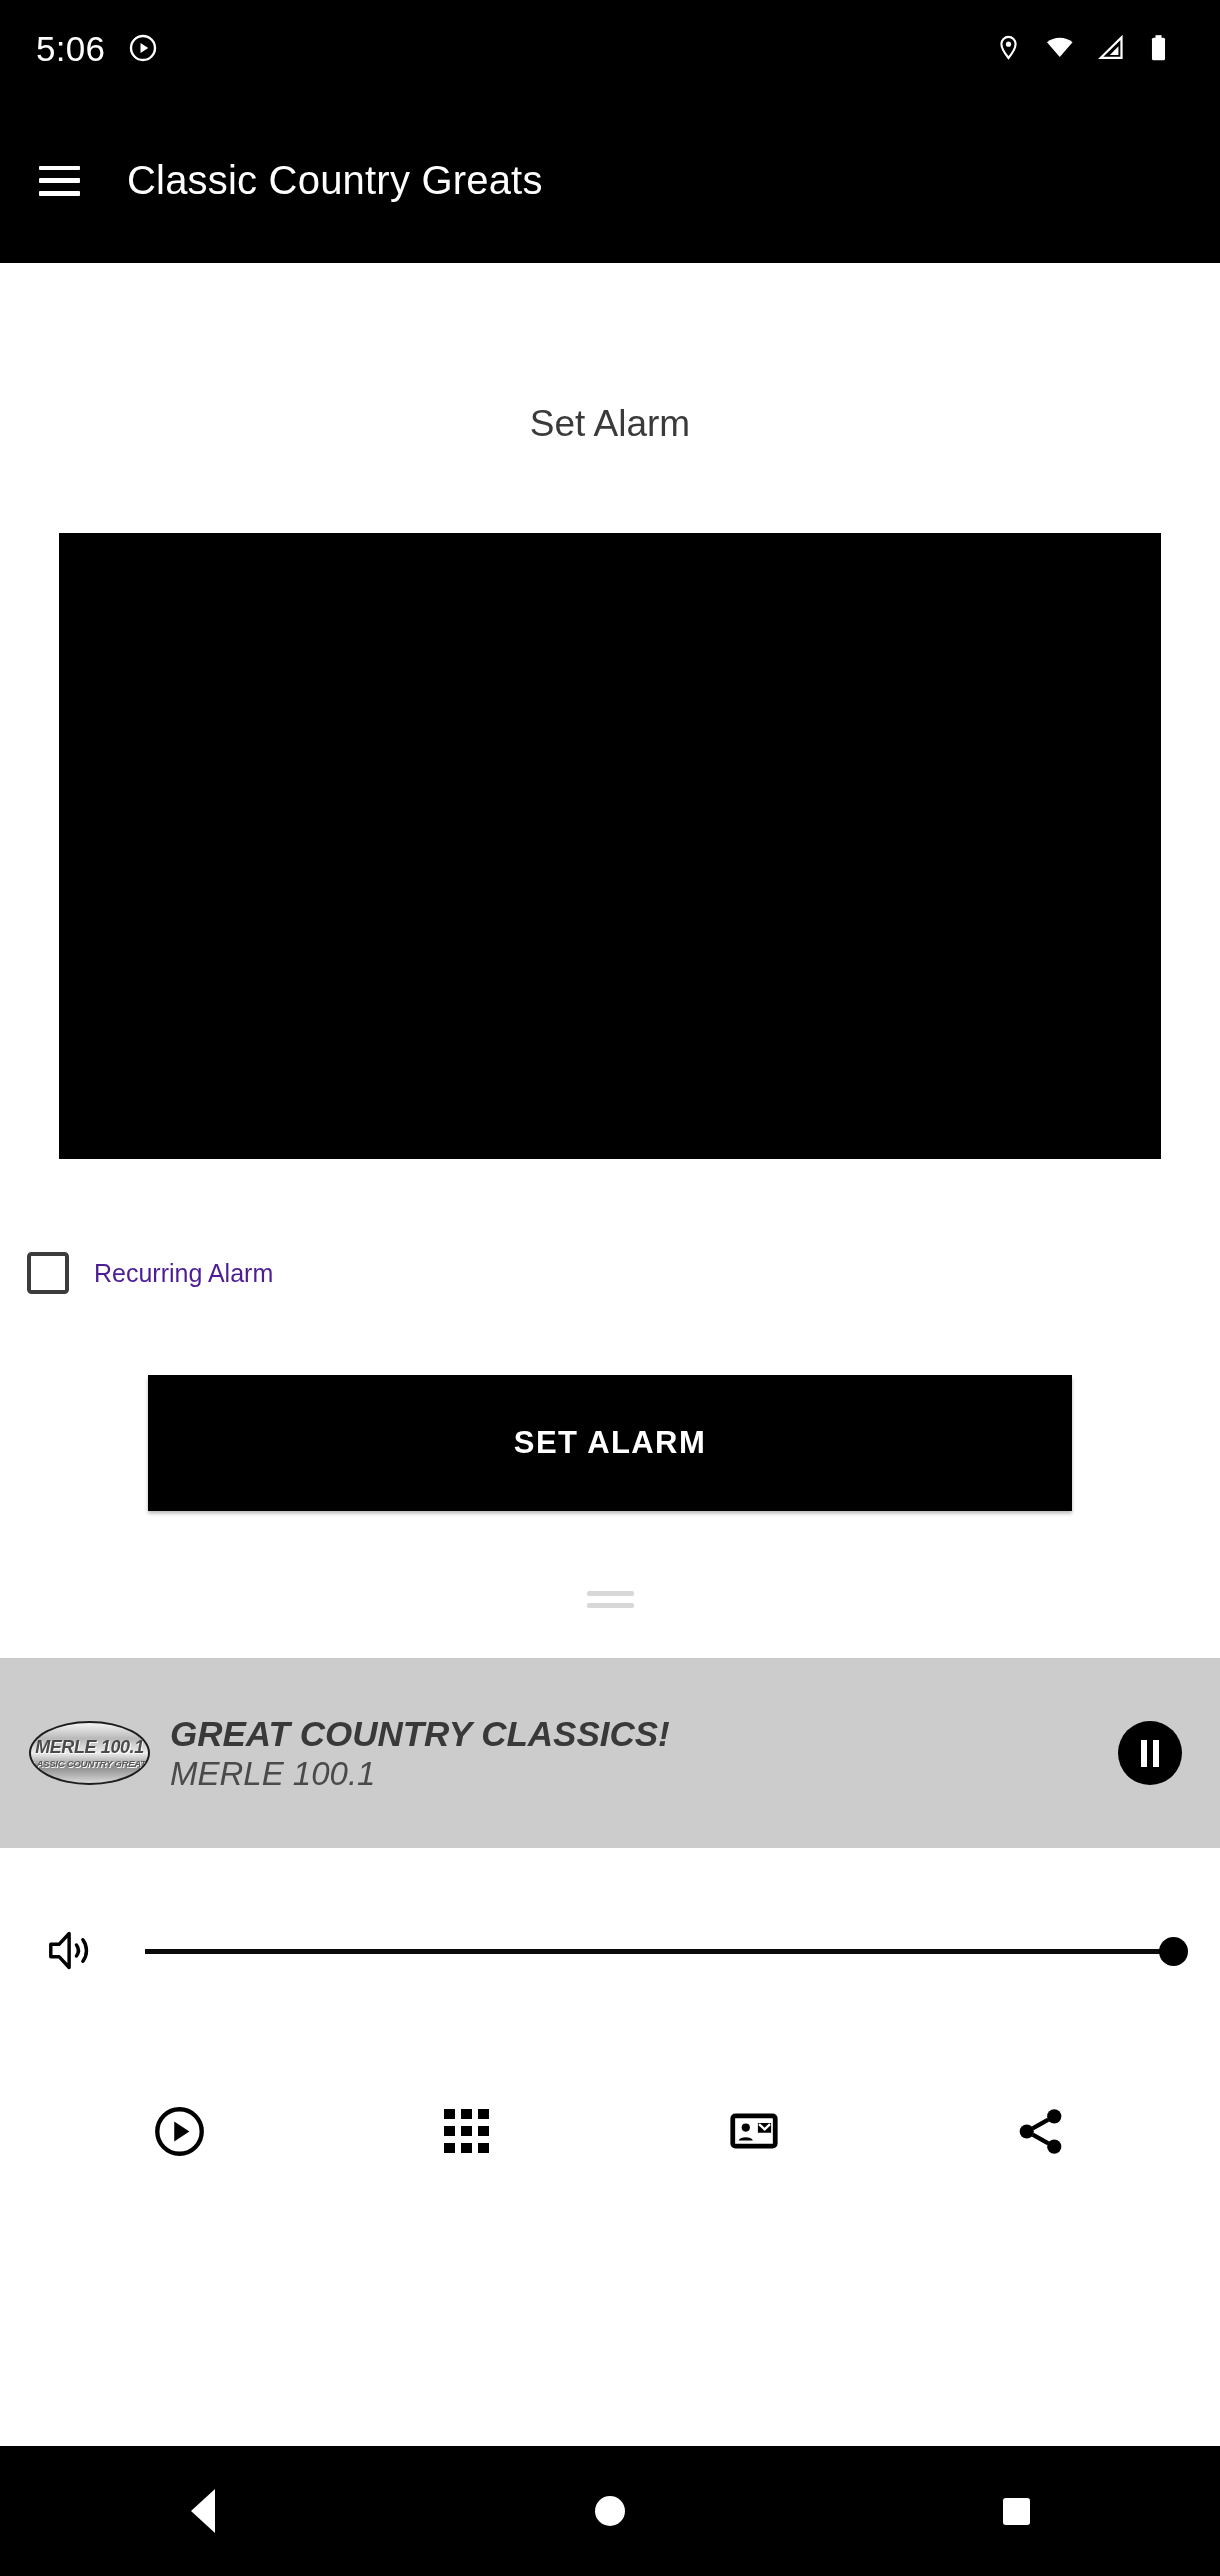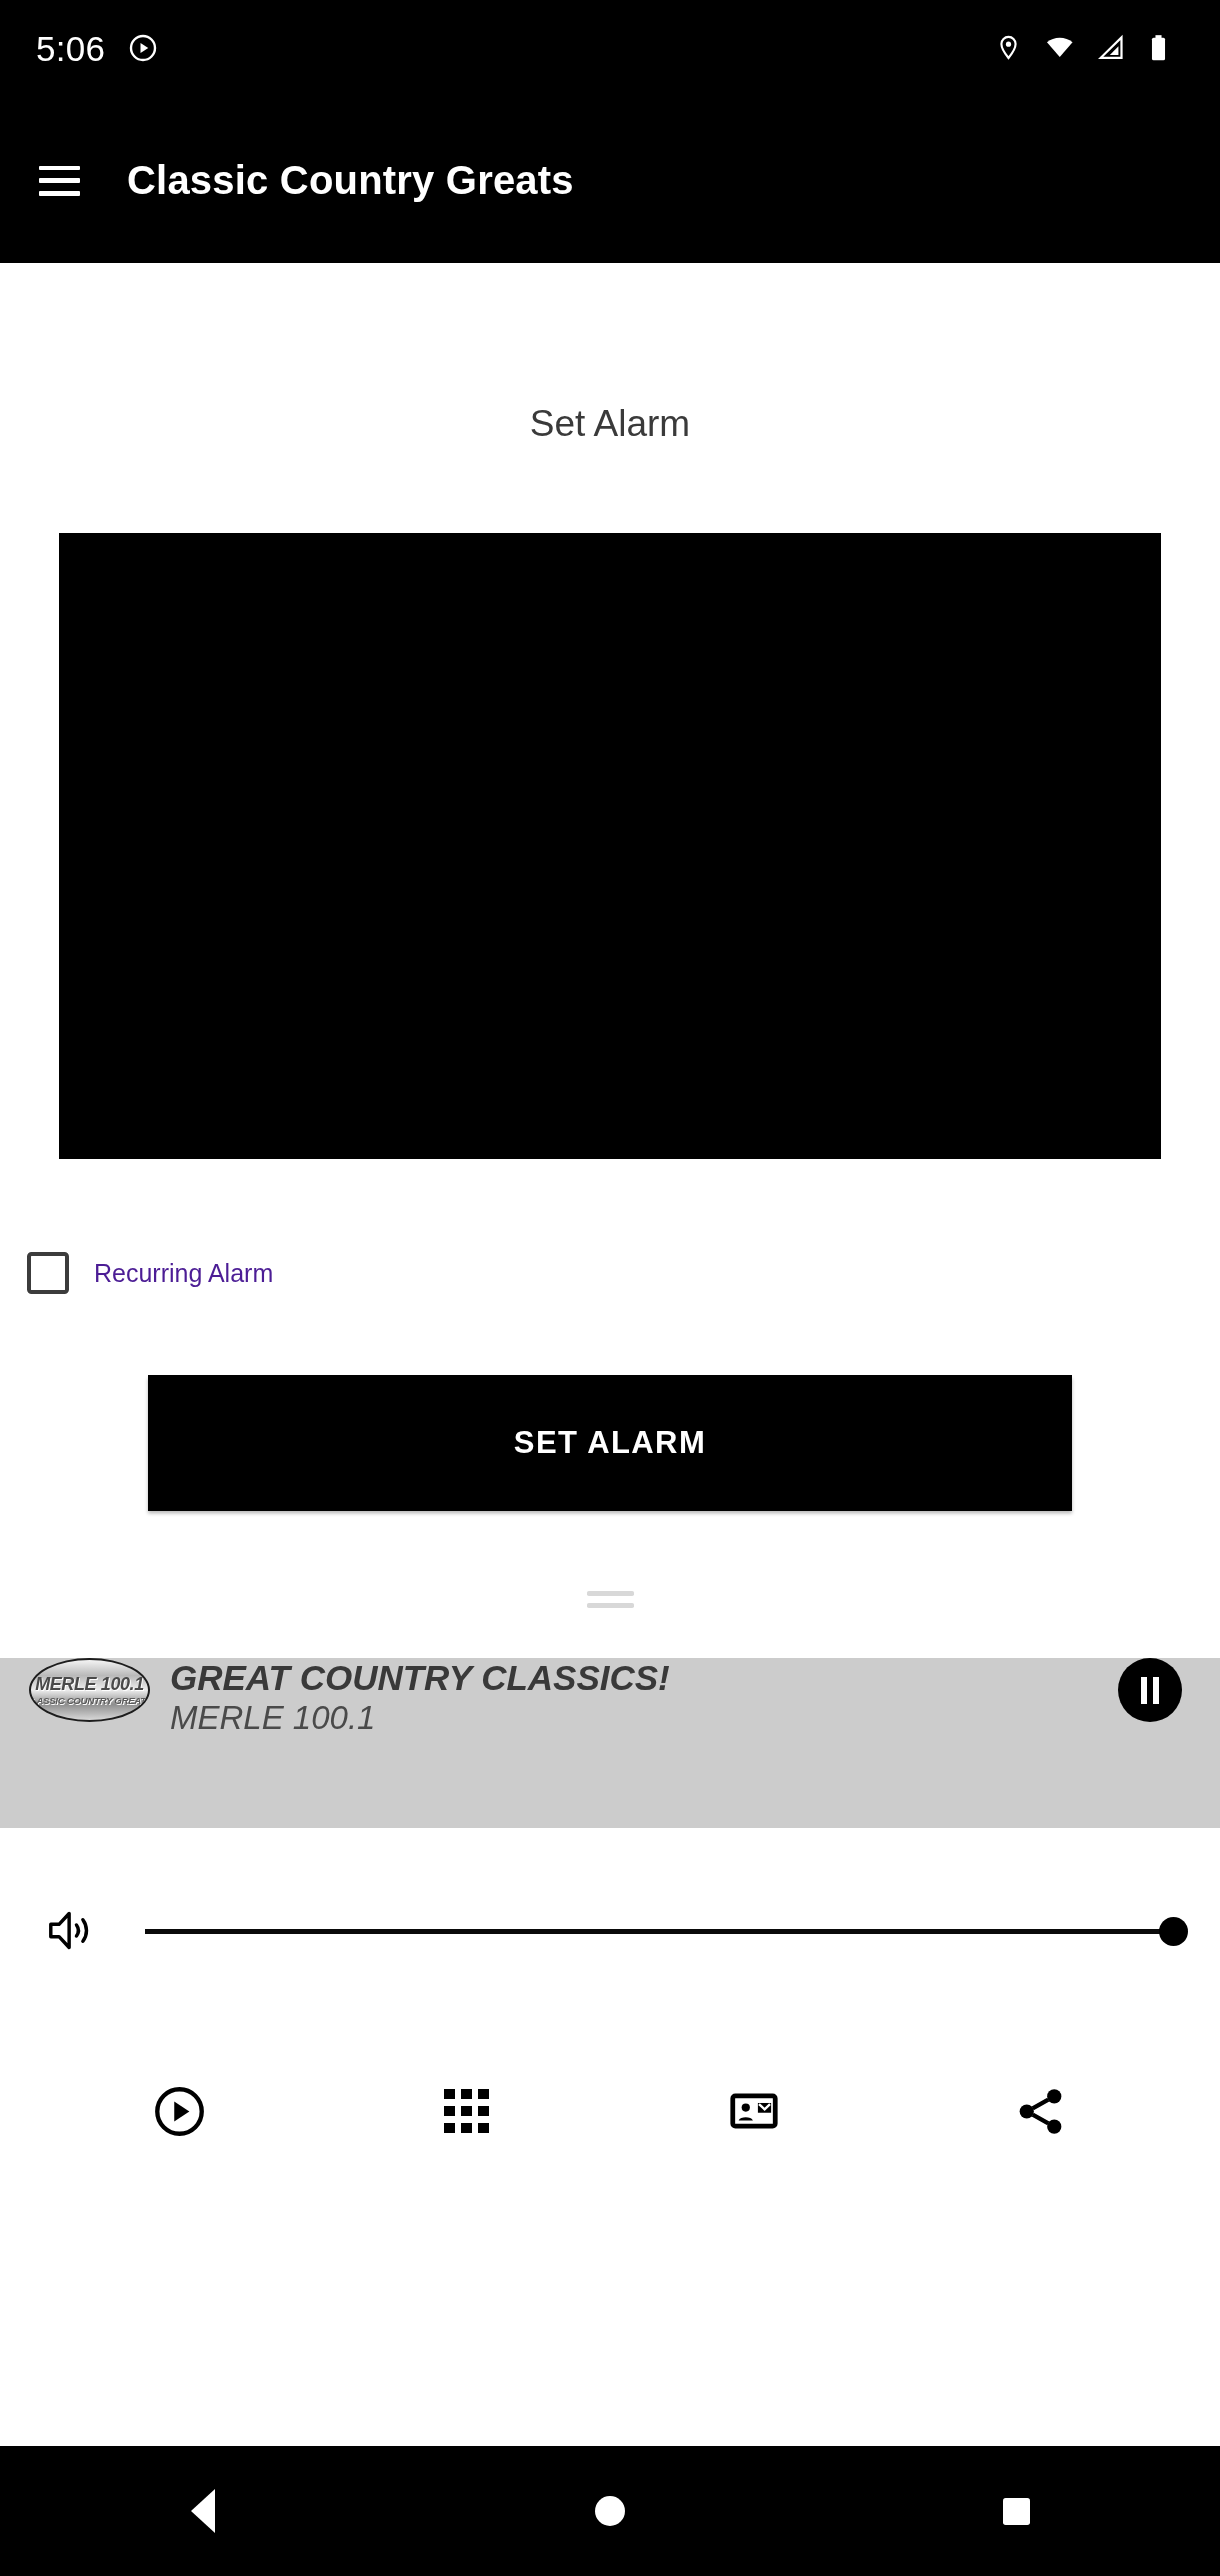--- a/index.html
+++ b/index.html
@@ -59,21 +59,21 @@
   .hamburger span {
     display: block;
     height: 4.5px;
     width: 100%;
     background: #ffffff;
     border-radius: 0.9px;
   }
   .app-title {
     color: #ffffff;
     font-size: 40px;
-    font-weight: bold;
+    font-weight: normal;
     letter-spacing: 0.2px;
   }
 
   
   .content {
     flex: 1 1 auto;
     background: #ffffff;
     position: relative;
     display: flex;
     flex-direction: column;
@@ -147,23 +147,23 @@
     display: block;
     height: 5.4px;
     background: #d8d8d8;
     border-radius: 1.8px;
   }
 
   
   .player-bar {
     margin-top: 18px;
     background: #cccccc;
-    height: 170px;
-    display: flex;
-    align-items: flex-start;
+    height: 190px;
+    display: flex;
+    align-items: center;
     padding: 0 38px 0 29px;
   }
   .station-logo {
     width: 121px;
     height: 64px;
     border-radius: 50%;
     flex: 0 0 auto;
     background: linear-gradient(180deg,#f4f4f4 0%,#b9b9b9 26%,#ededed 50%,#8e8e8e 74%,#d8d8d8 100%);
     border: 2.7px solid #1d1d1d;
     display: flex;

